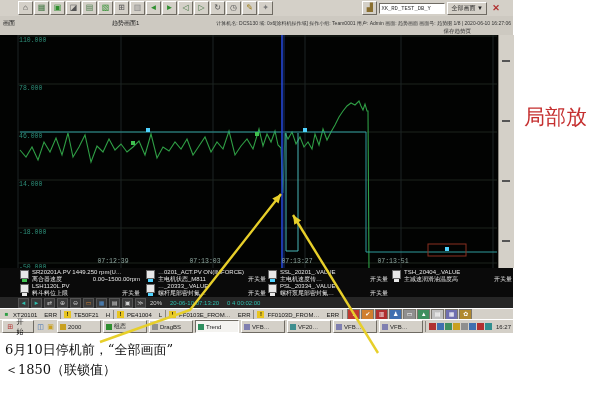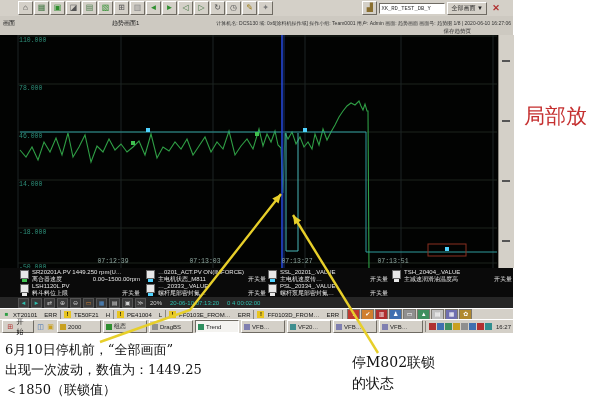--- a/index.html
+++ b/index.html
@@ -76,21 +76,21 @@
   .tray{margin-left:auto;display:flex;align-items:center;gap:1px;border-left:1px solid #8a867e;
         padding-left:3px;height:11px;}
   .trico{width:7px;height:7px;}
   .trtime{font-size:6px;color:#222;margin-left:3px;}
 
   
   .note-left{position:absolute;left:5px;top:340px;font-family:"DejaVu Serif",serif;
              font-size:13px;line-height:20px;color:#111;}
   .note-mid{position:absolute;left:352px;top:352px;font-family:"DejaVu Serif",serif;
             font-size:14px;line-height:21px;color:#111;}
-  .note-side{position:absolute;left:524px;top:102px;font-family:Liberation Serif, serif;
+  .note-side{position:absolute;left:524px;top:102px;font-family:Liberation Sans, sans-serif;
              font-size:21px;line-height:29px;color:#c53030;}
   .overlay{position:absolute;left:0;top:0;width:602px;height:404px;pointer-events:none;z-index:50;}
 </style>
 </head>
 <body>
 
 <div class="stage">
   <div class="window">
 
     <div class="toolbar">
@@ -343,26 +343,21 @@
             <span class="trico" style="background: rgb(176, 48, 48);"></span>
             <span class="trico" style="background: rgb(47, 143, 143);"></span>
           </span>
         <span class="trtime">16:27</span>
       </span>
     </div>
   </div>
 
   <div class="note-left">
     <div>6月10日停机前，“全部画面”</div>
-    <div>出现一次波动，数值为：1449.25</div>
     <div>＜1850（联锁值）</div>
-  </div>
-  <div class="note-mid">
-    <div>停M802联锁</div>
-    <div>的状态</div>
   </div>
   <div class="note-side">
     <div>局部放</div>
   </div>
 
   <svg class="overlay" id="arrow-svg" width="602" height="404" viewBox="0 0 602 404">
       <polyline points="100,342 190,310 281,194" fill="none" stroke="#e7cf2a" stroke-width="2.4"></polyline>
       <polygon points="281,194 272.2978442155694,198.61221039237162 278.59215486868834,203.54998857714597" fill="#e7cf2a"></polygon>
       <polyline points="378,353 293,215" fill="none" stroke="#e7cf2a" stroke-width="2.4"></polyline>
       <polygon points="293,215 294.3141890164458,224.76078415031566 301.1257602566155,220.5652511400662" fill="#e7cf2a"></polygon>

